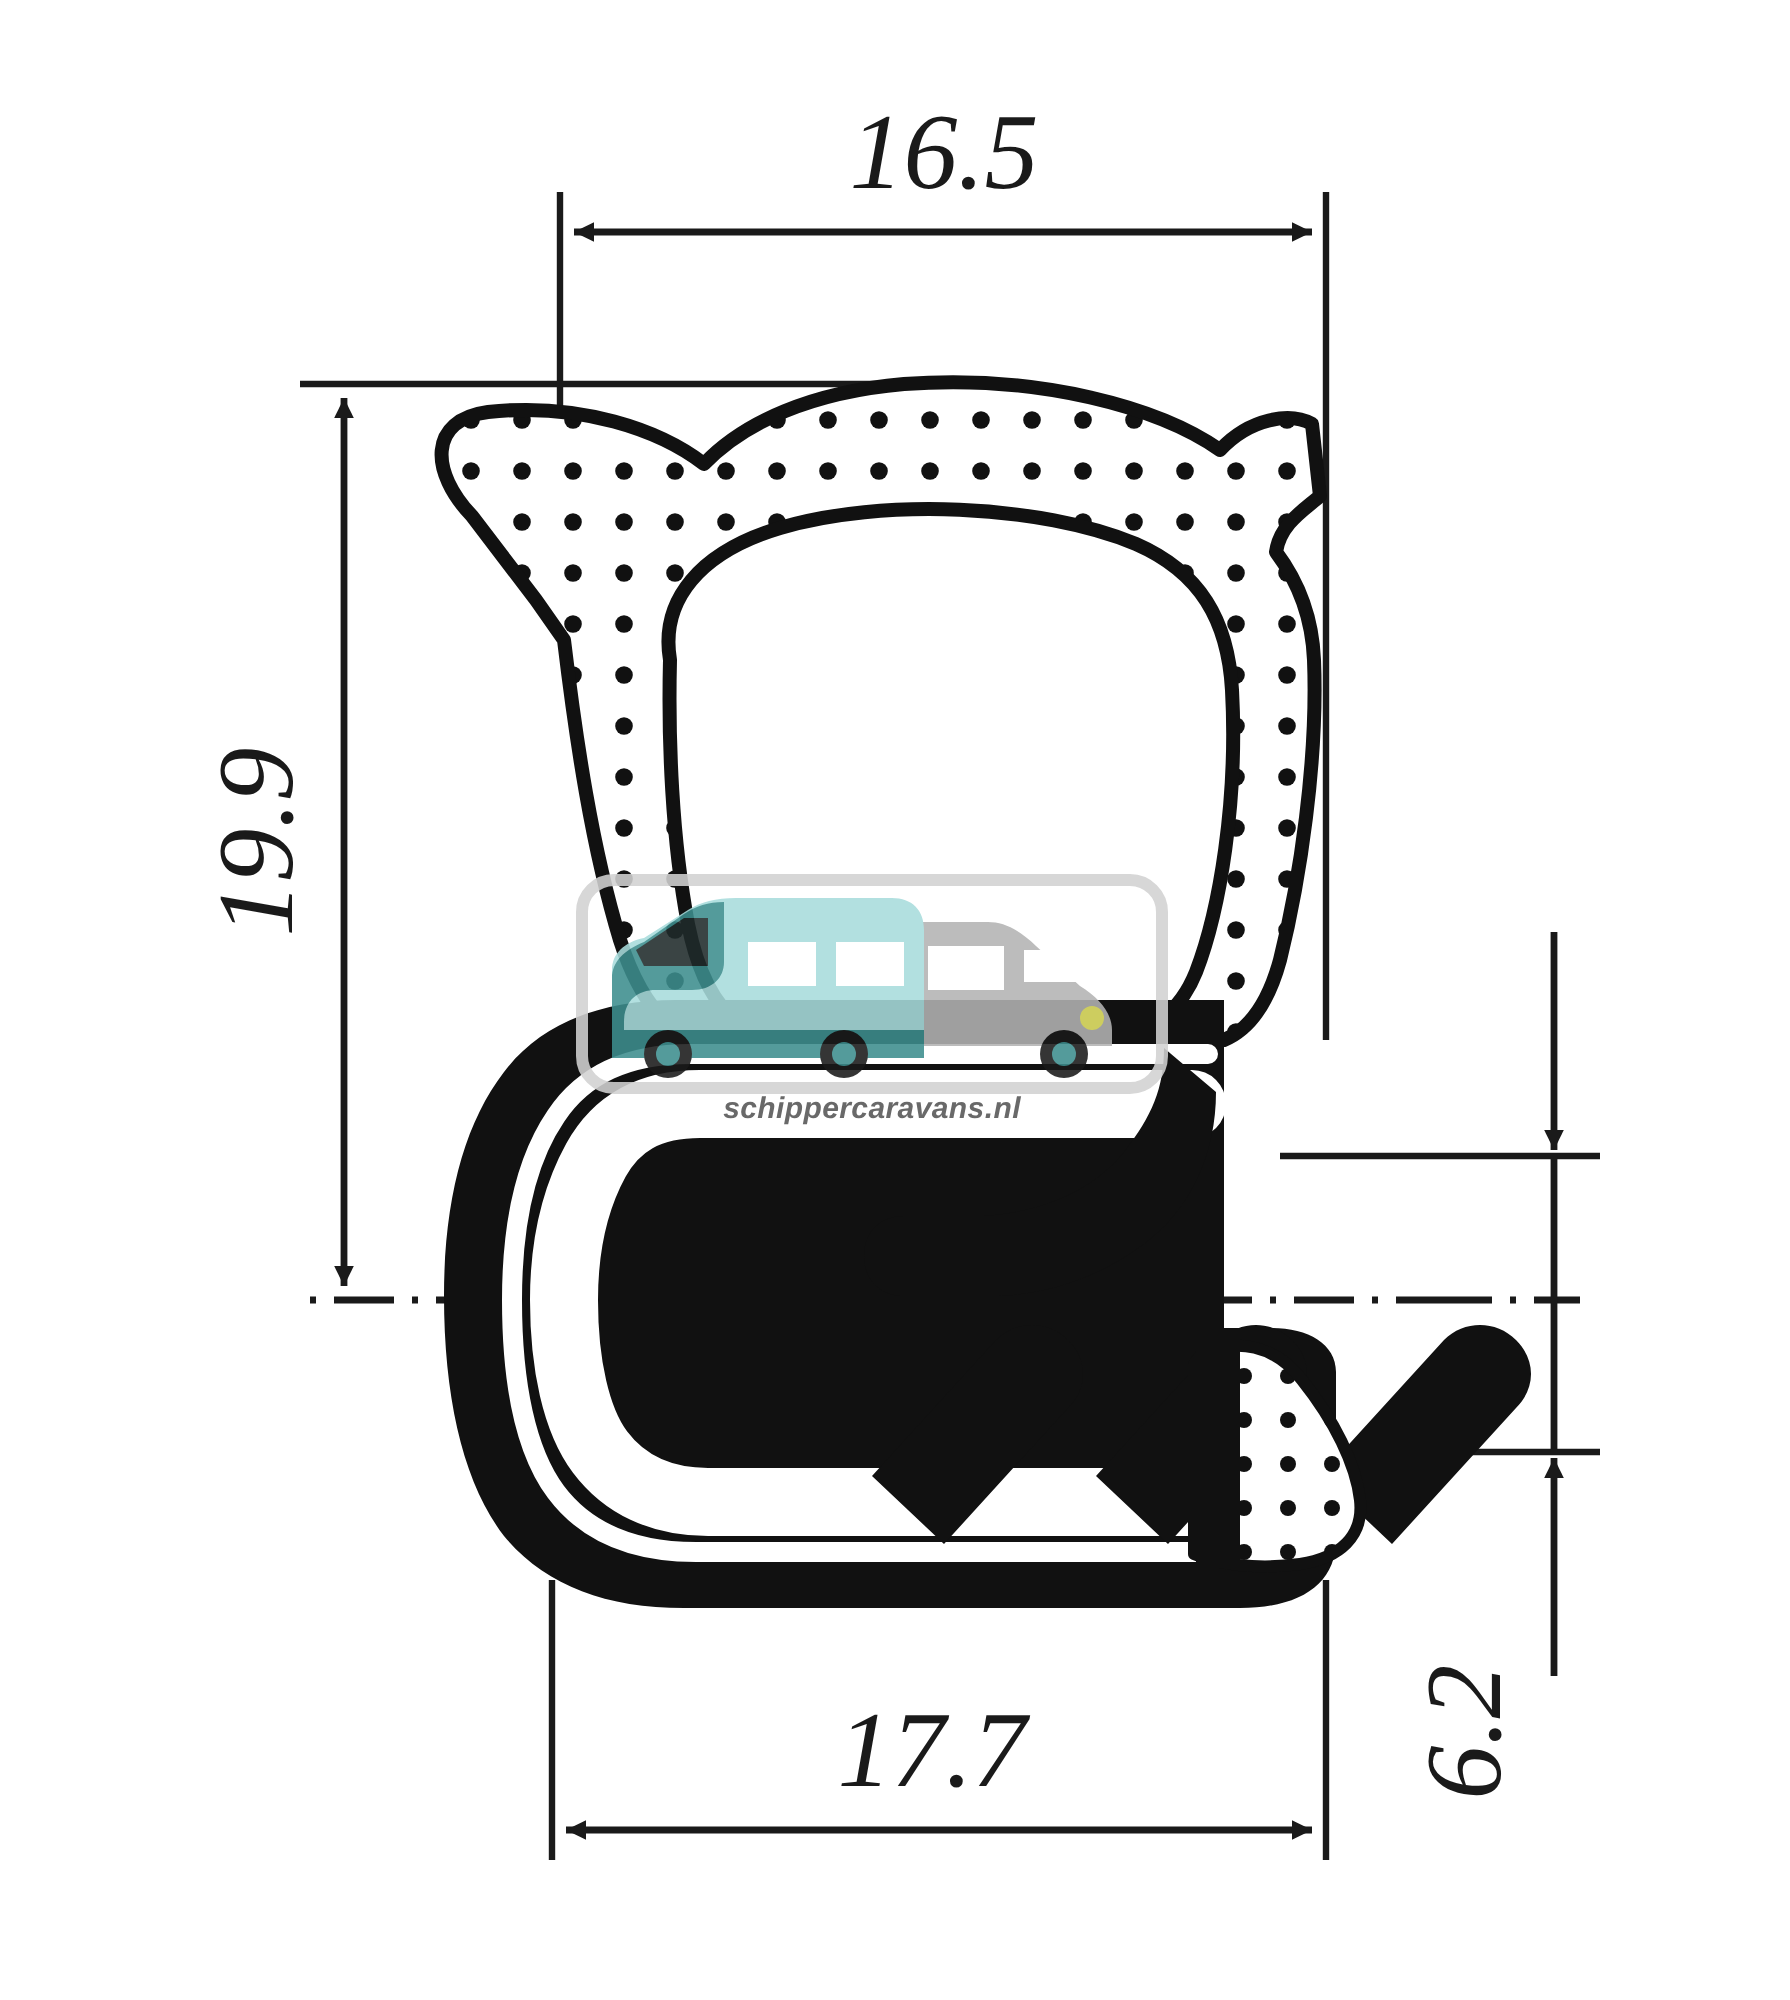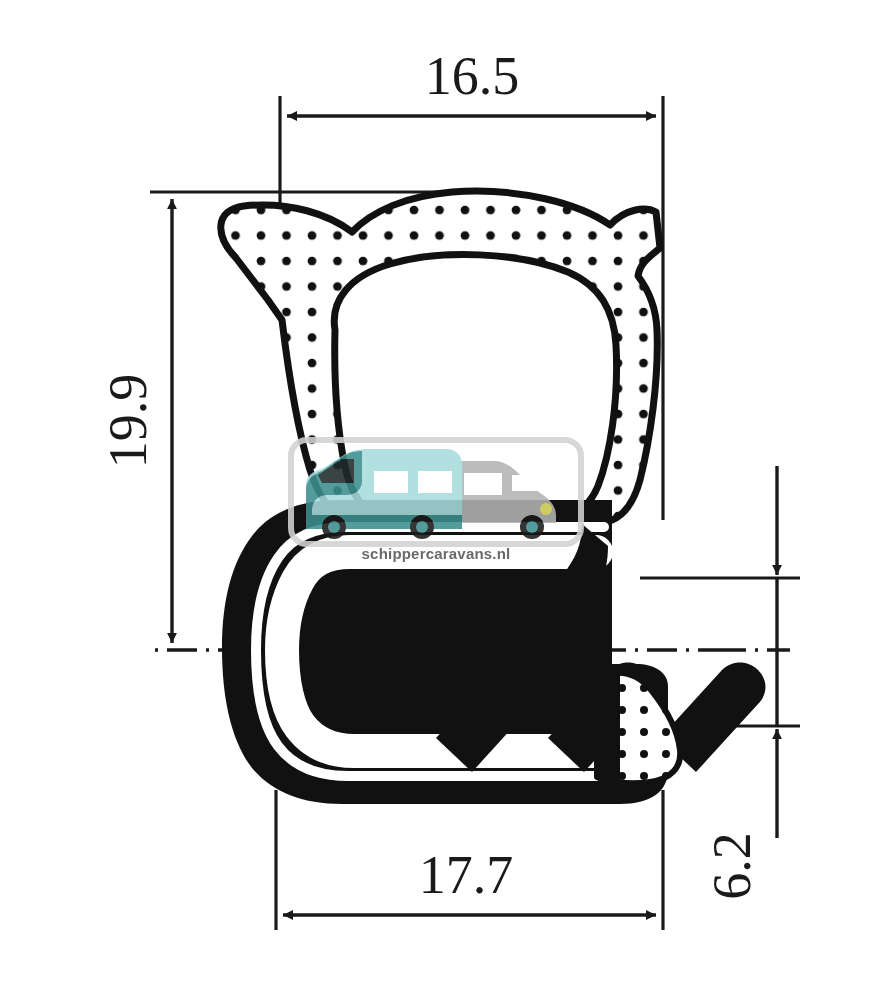--- a/index.html
+++ b/index.html
@@ -10,20 +10,21 @@
   }
   body {
     font-family: "Liberation Serif", "DejaVu Serif", serif;
   }
   #drawing-root {
     position: relative;
     width: 895px;
     height: 1000px;
     background: #ffffff;
     overflow: hidden;
+    font-style: italic;
   }
   #drawing-svg {
     position: absolute;
     left: 0;
     top: 0;
     width: 895px;
     height: 1000px;
     display: block;
   }
   .dim-text {

